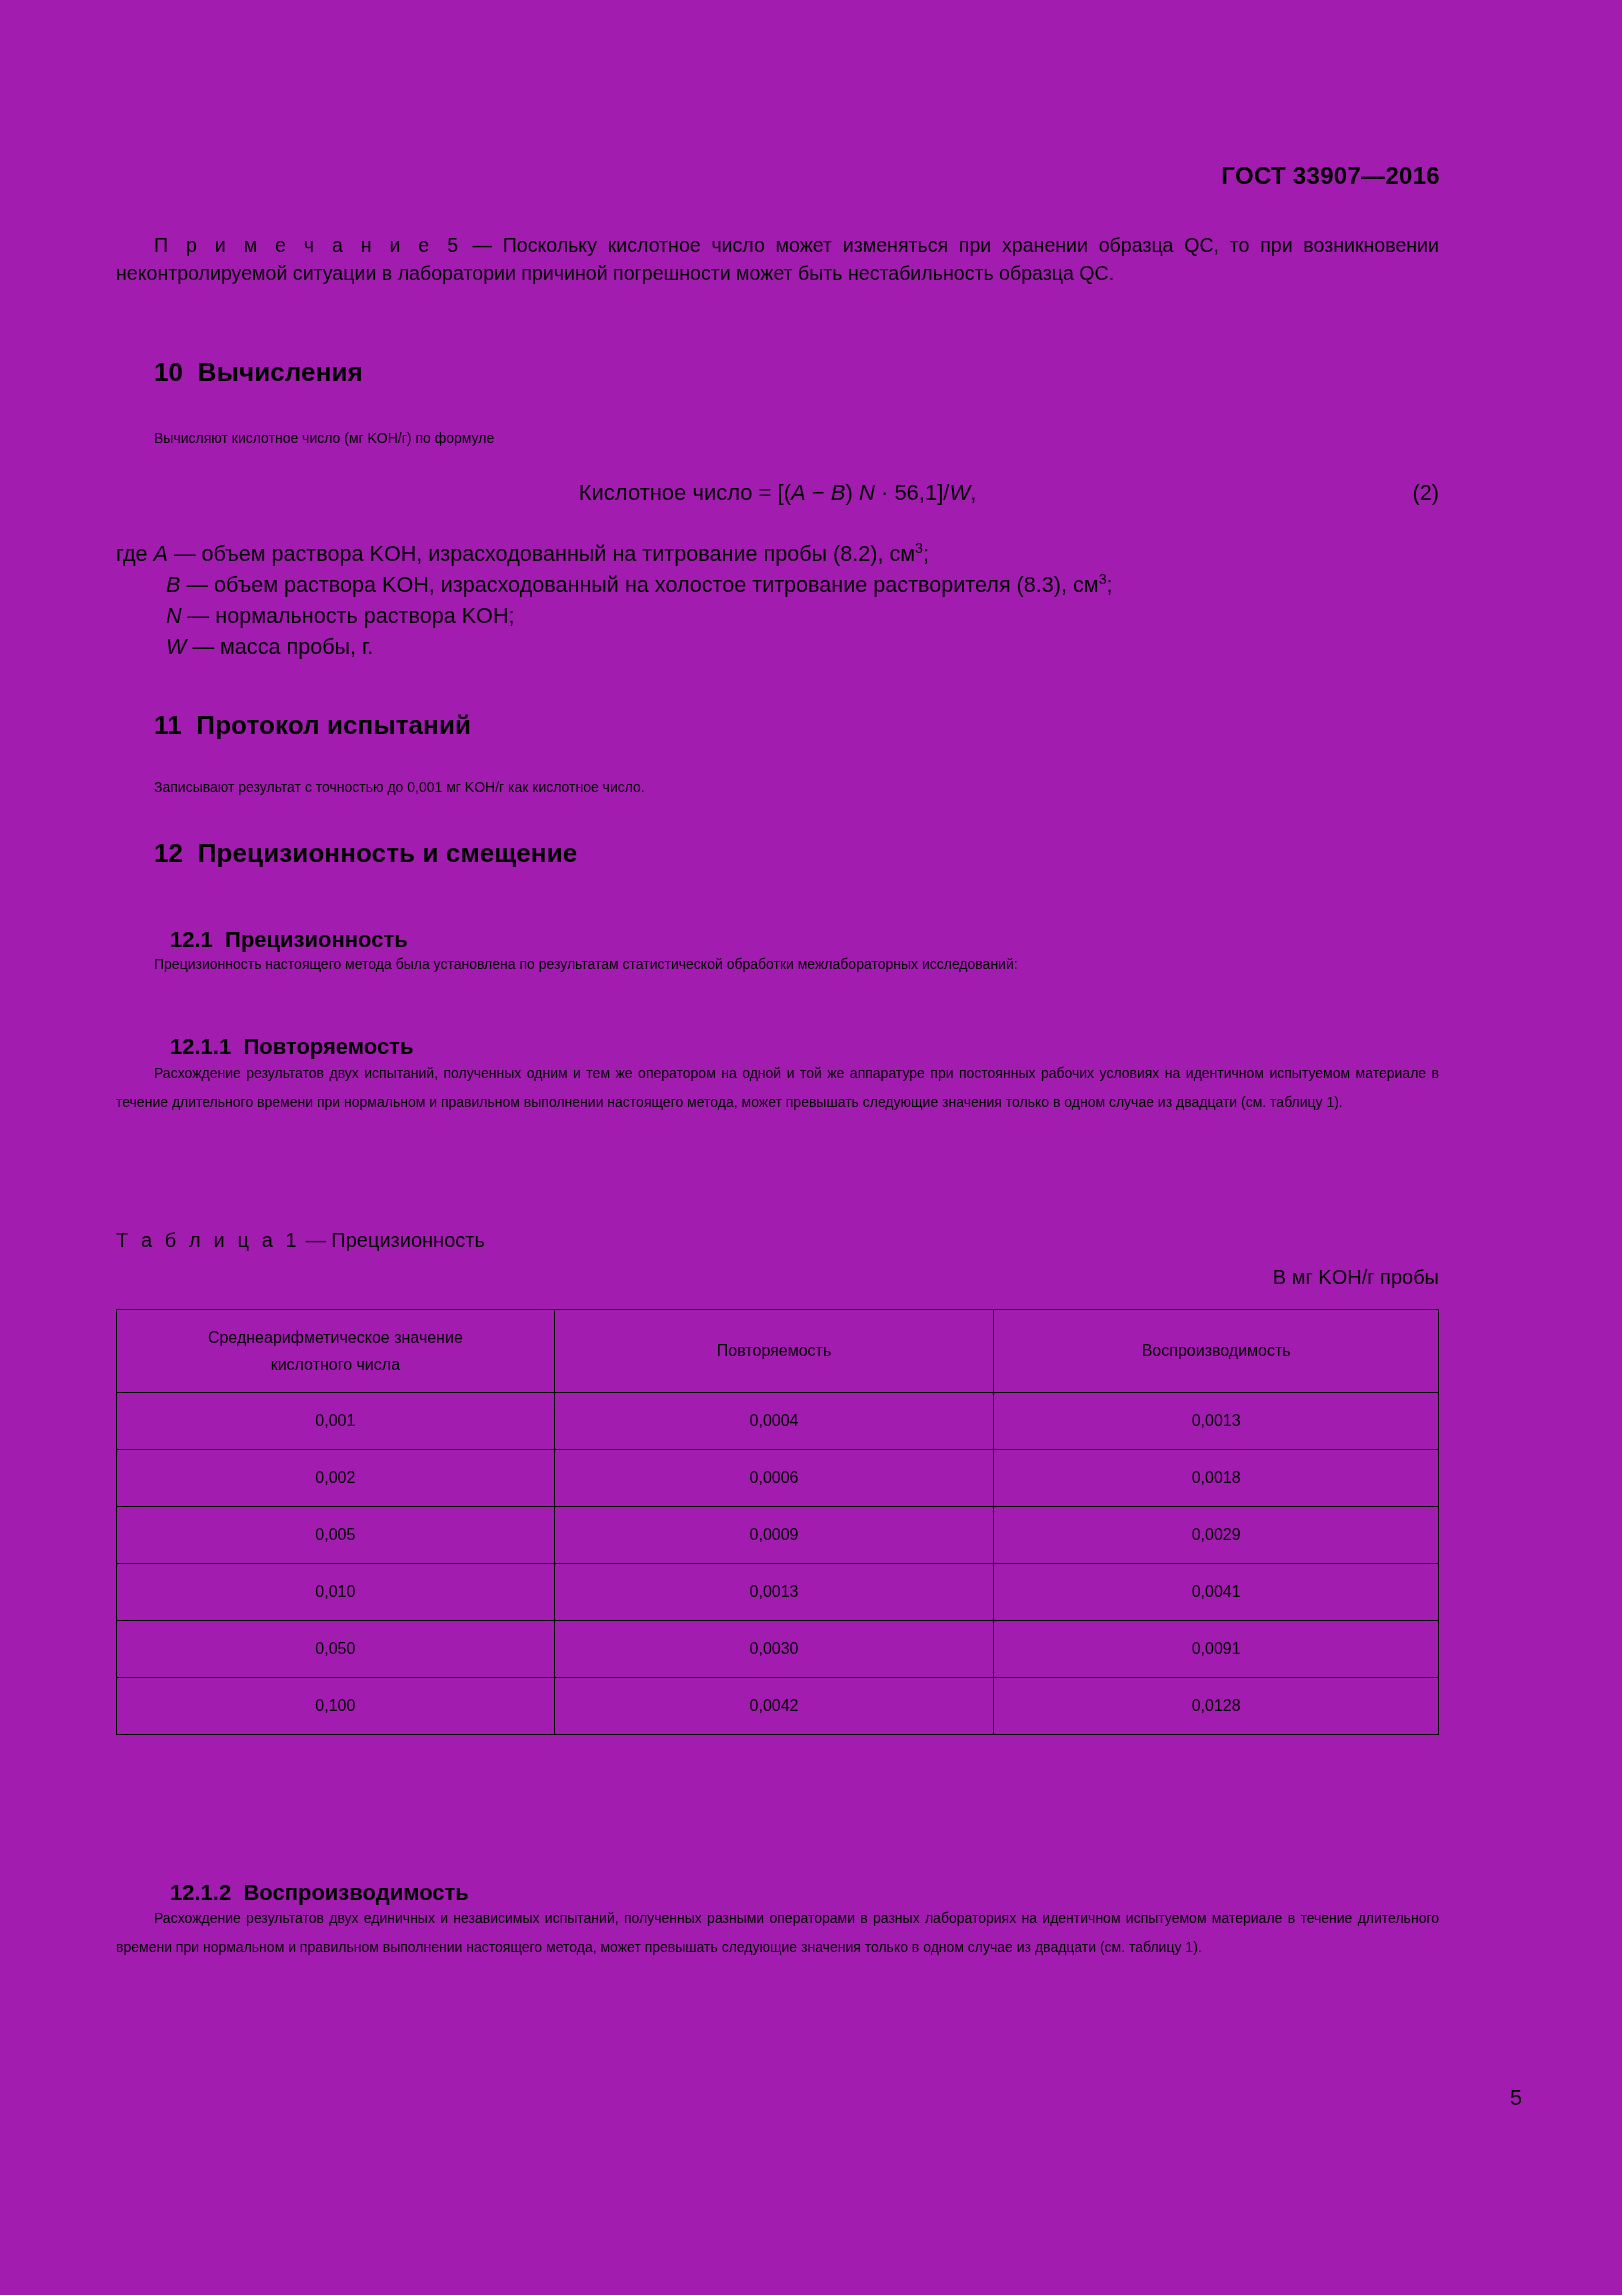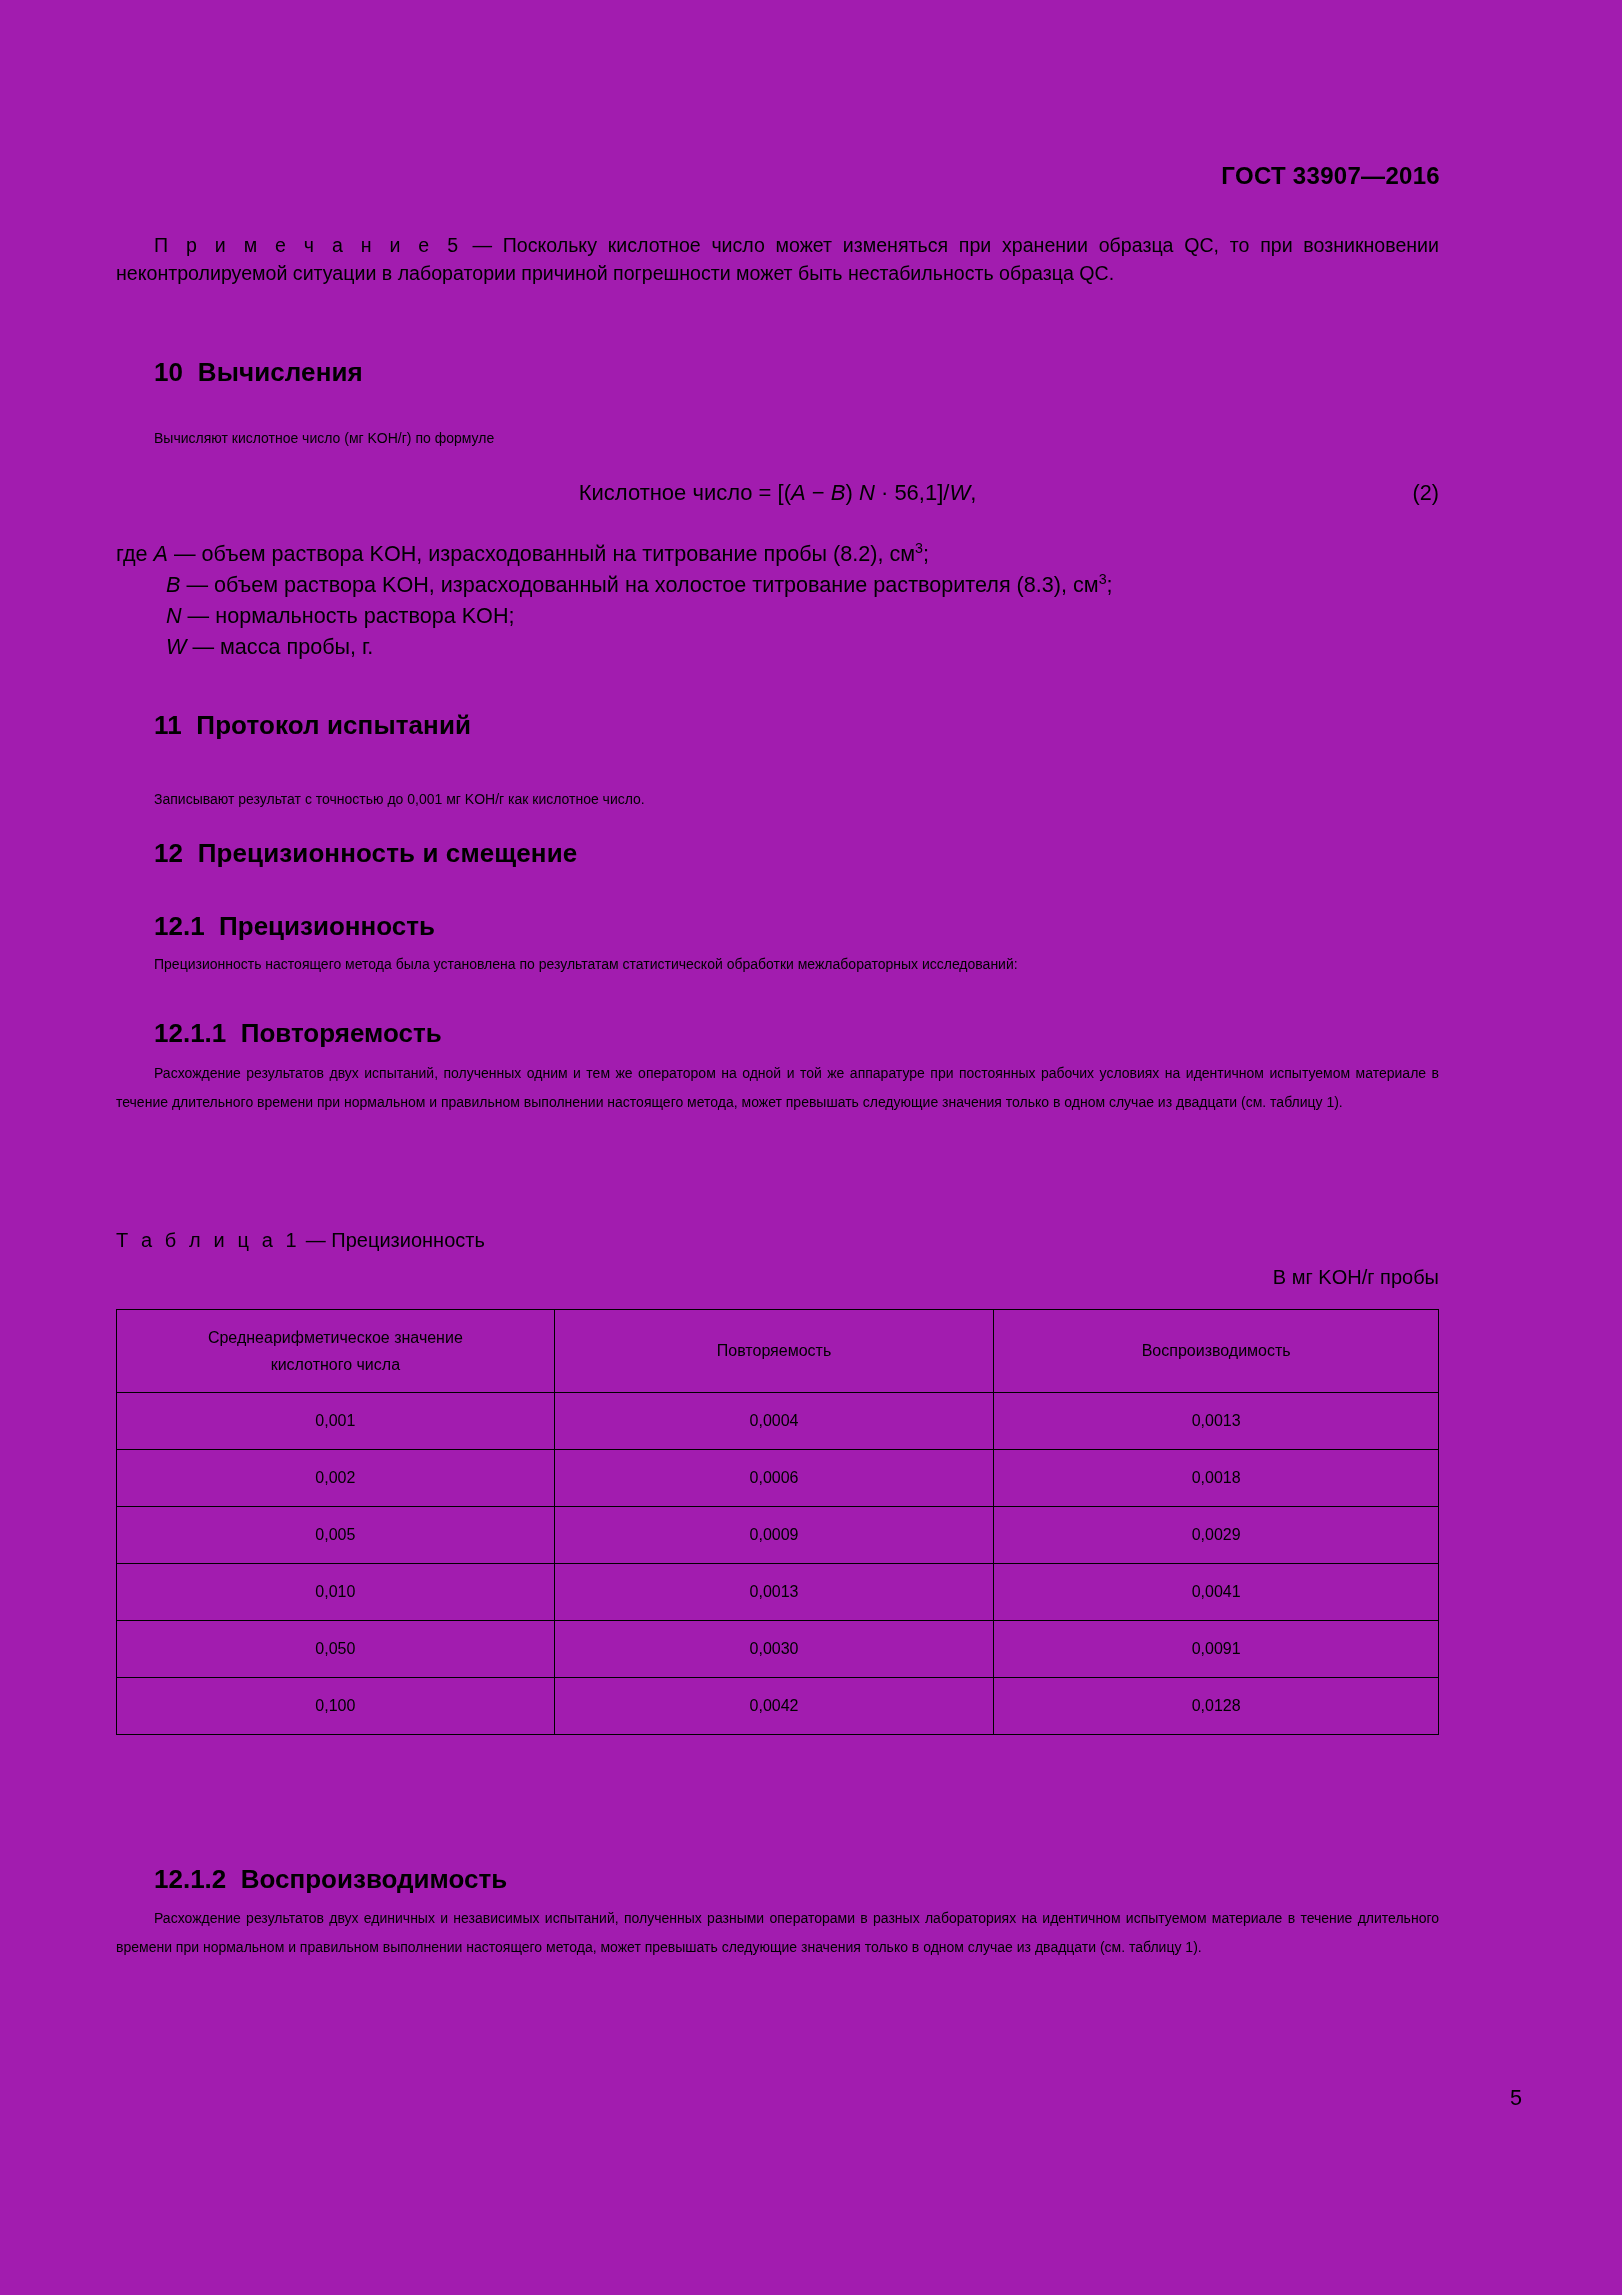--- a/index.html
+++ b/index.html
@@ -63,22 +63,22 @@
   }
   .note .body-ind { display: inline-block; width: 38px; }
 
   h2.sec {
     margin: 0;
     font-size: 26px;
     font-weight: bold;
     letter-spacing: 0.1px;
   }
   h3.subsec {
-    margin: 0;
-    font-size: 26px;
+    margin: 16px;
+    font-size: 22px;
     font-weight: bold;
   }
 
   .sec-10      { position: absolute; top: 357px;  left: 38px; }
   .para-calc   { position: absolute; top: 424px;  left: 38px; width: 1285px; }
   .formula-row { position: absolute; top: 480px;  left: 0;    width: 1323px; }
   .formula-row .eq {
     display: block;
     text-align: center;
     font-size: 22px;
@@ -90,21 +90,21 @@
     top: 0;
     font-size: 21.6px;
   }
   .defs { position: absolute; top: 538px; left: 0; width: 1323px; }
   .defs .dl { font-size: 21.6px; line-height: 31px; white-space: nowrap; }
   .defs .dl.ind { padding-left: 50px; }
   i, .ital { font-style: italic; }
   sup { font-size: 0.66em; vertical-align: super; line-height: 0; }
 
   .sec-11      { position: absolute; top: 710px; left: 38px; }
-  .para-11     { position: absolute; top: 773px; left: 38px; width: 1285px; margin-top: 12px; }
+  .para-11     { position: absolute; top: 773px; left: 38px; width: 1285px; }
   .sec-12      { position: absolute; top: 838px; left: 38px; }
 
   .sub-121     { position: absolute; top: 911px; left: 38px; }
   .para-121    { position: absolute; top: 950px; left: 0;    width: 1323px; }
   .para-121 .ind { display: inline-block; width: 38px; }
   .sub-1211    { position: absolute; top: 1018px; left: 38px; }
   .para-1211   { position: absolute; top: 1059px; left: 0;    width: 1323px; }
   .para-1211 .ind { display: inline-block; width: 38px; }
 
   .tbl-caption {

